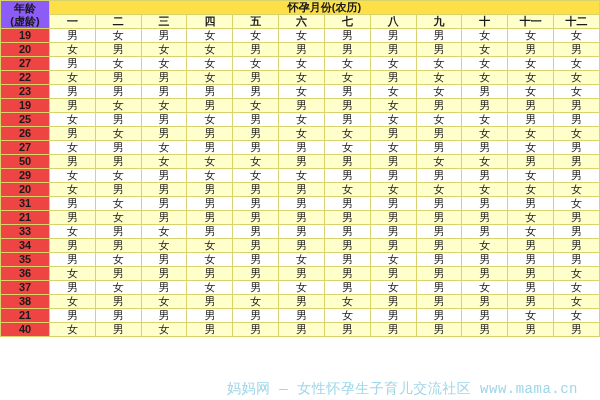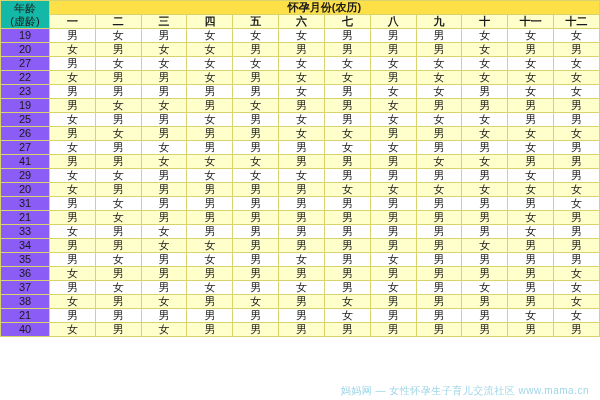--- a/index.html
+++ b/index.html
@@ -33,52 +33,52 @@
     font-family: "Liberation Sans", sans-serif;
   }
   .hdr-title {
     background: #fde047;
     font-weight: bold;
     font-size: 13px;
     height: 17px;
     line-height: 17px;
   }
   .hdr-age {
-    background: #14b8a6;
-    font-weight: normal;
+    background: #8b5cf6;
+    font-weight: bold;
     font-size: 11px;
     width: 48px;
     line-height: 12px;
     padding: 0;
   }
   .hdr-age .l1 { display:block; }
   .hdr-age .l2 { display:block;text-align:center; }
   .hdr-month {
     background: #ffffcc;
     font-weight: bold;
     font-size: 12px;
     height: 17px;
     line-height: 17px;
   }
   .age-cell {
-    background: #8b5cf6;
-    font-weight: normal;
+    background: #ef4444;
+    font-weight: bold;
     font-size: 11px;
   }
   .row-a td.val { background: #ffffff; }
   .row-b td.val { background: #ffffcc; }
   .val { font-size: 11px; }
   .watermark {
     position: absolute;
-    right: 11px;
+    right: 22px;
     bottom: 2px;
-    font-size: 10px;
+    font-size: 14px;
     color: #9fd6e8;
     letter-spacing: 0.5px;
-    font-family: Liberation Sans, sans-serif;
+    font-family: Liberation Mono, monospace;
     white-space: nowrap;
   }
 </style>
 </head>
 <body>
 
 <div id="chart-wrap">
   <table class="birth-chart">
     <thead>
       <tr>
@@ -233,21 +233,21 @@
           <td class="val">男</td>
           <td class="val">男</td>
           <td class="val">女</td>
           <td class="val">女</td>
           <td class="val">男</td>
           <td class="val">男</td>
           <td class="val">女</td>
           <td class="val">男</td>
         </tr>
         <tr class="row-b">
-          <td class="age-cell">41</td>
+          <td class="age-cell">50</td>
           <td class="val">男</td>
           <td class="val">男</td>
           <td class="val">女</td>
           <td class="val">女</td>
           <td class="val">女</td>
           <td class="val">男</td>
           <td class="val">男</td>
           <td class="val">男</td>
           <td class="val">女</td>
           <td class="val">女</td>

